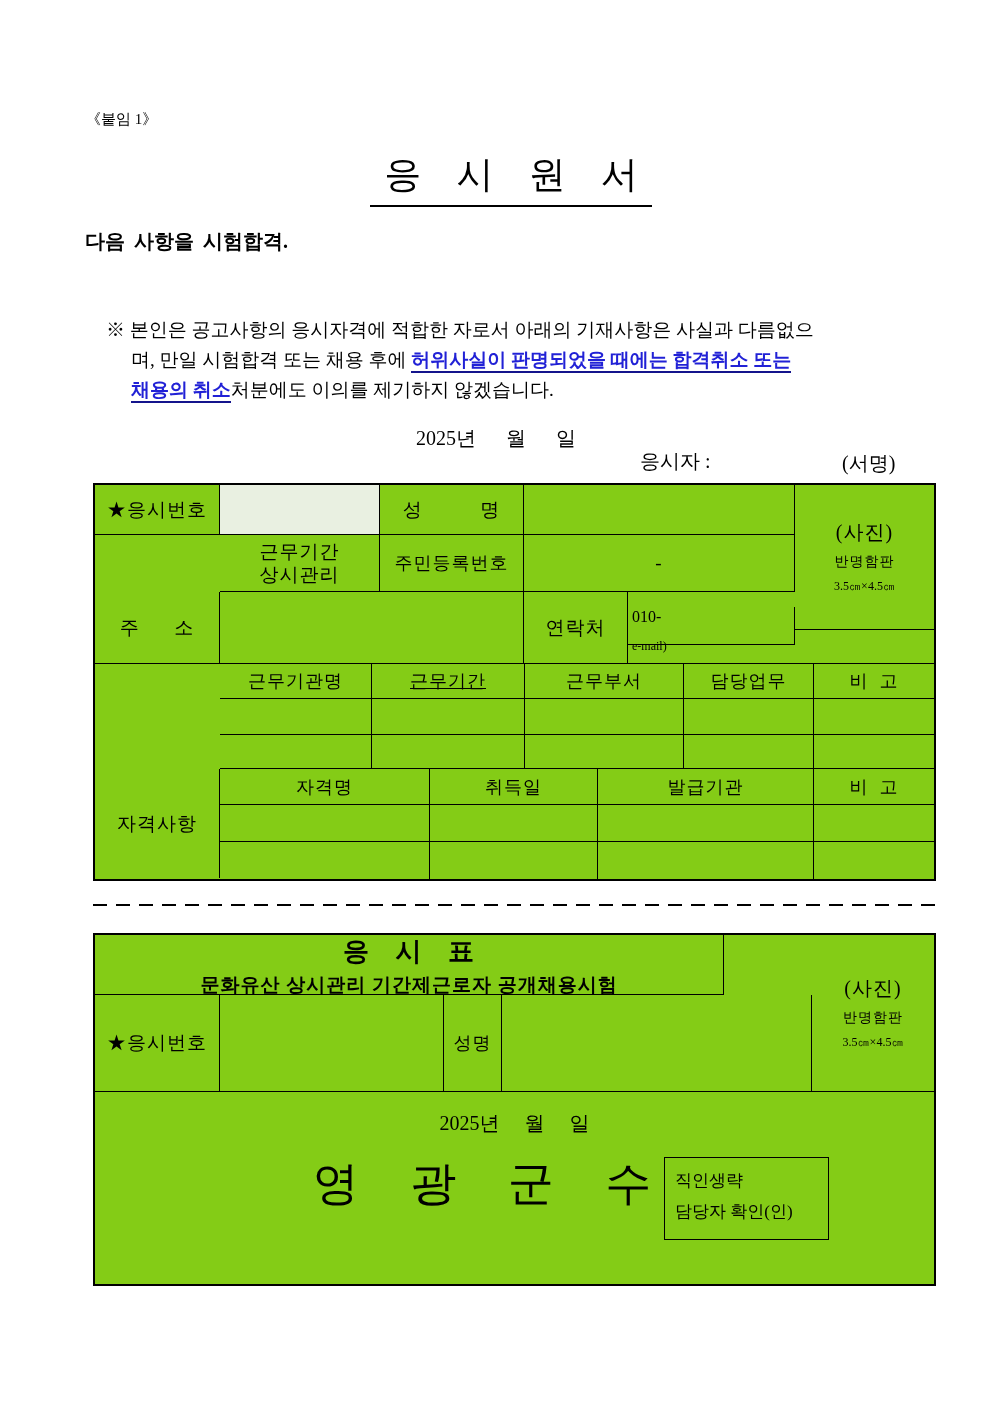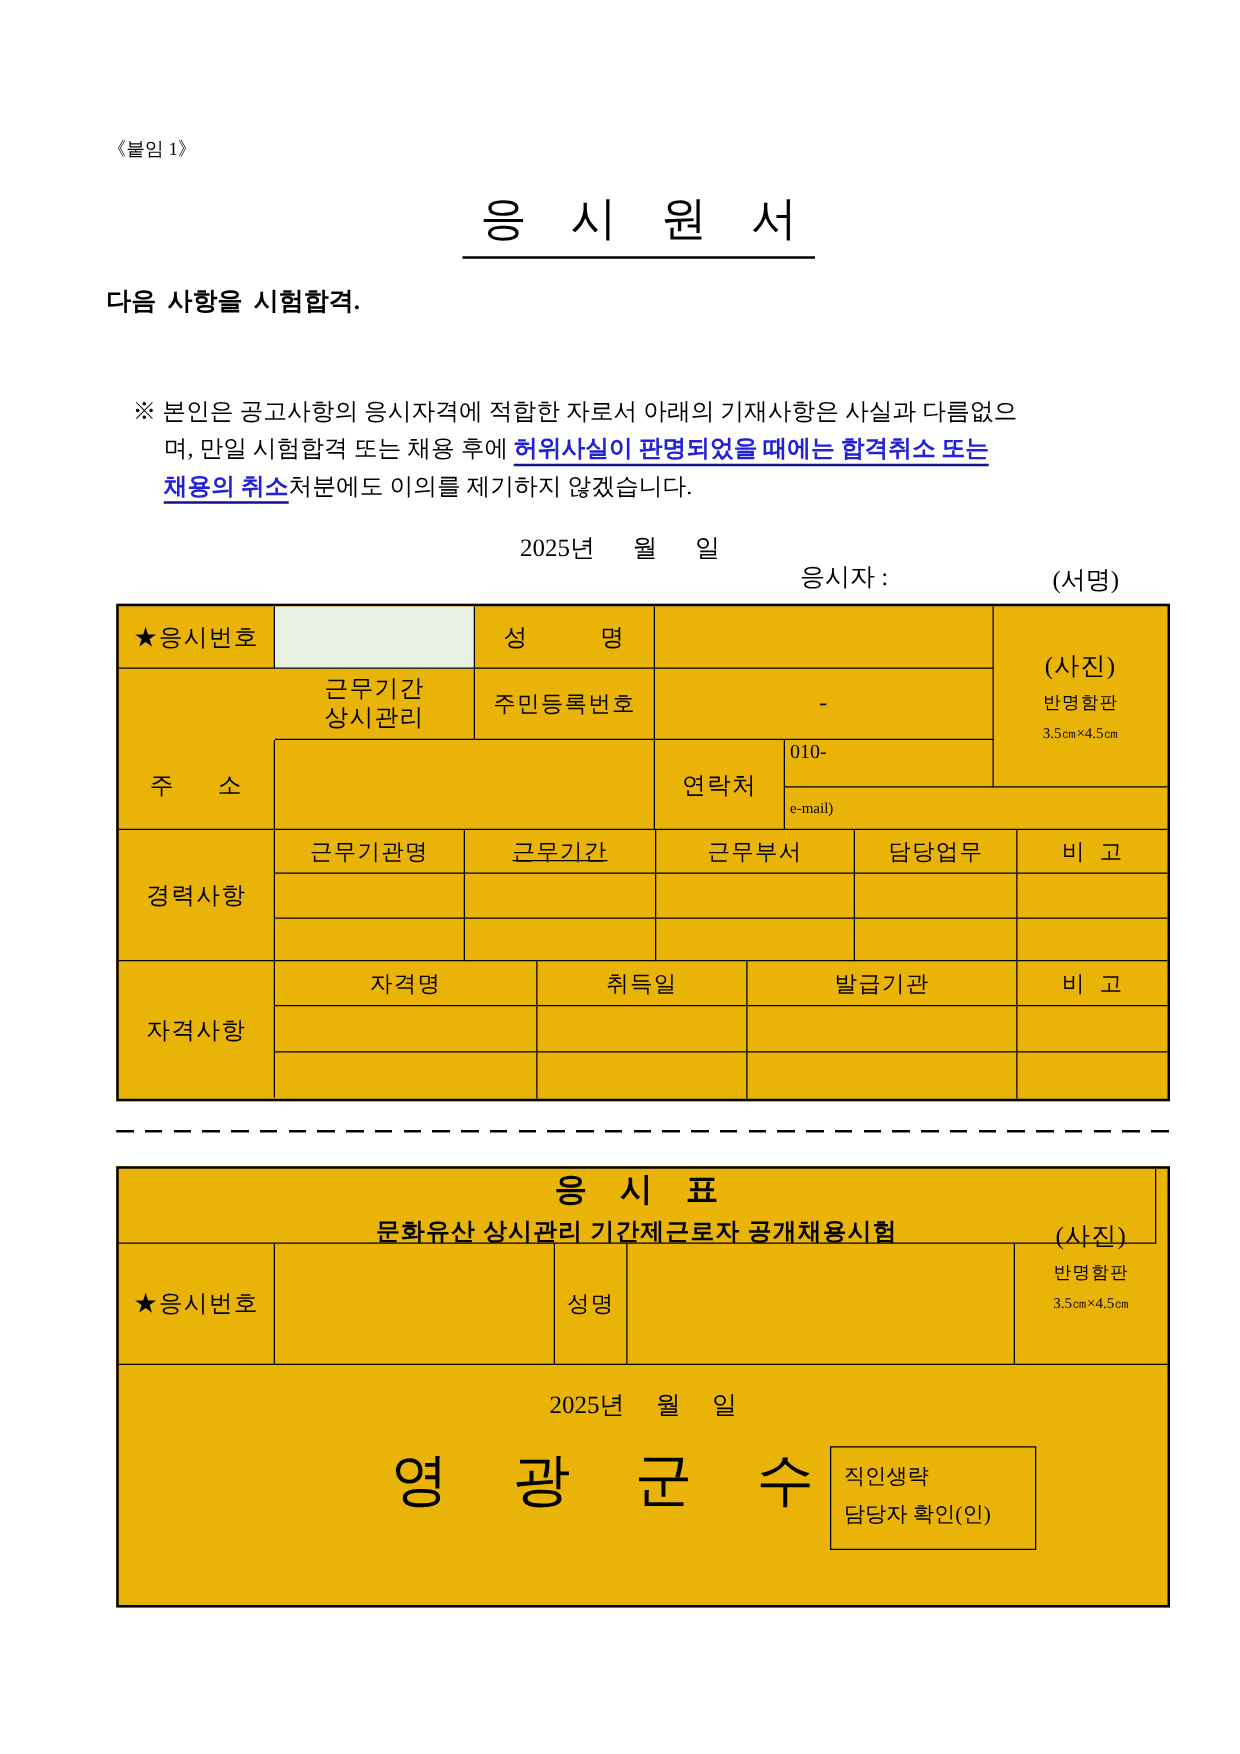--- a/index.html
+++ b/index.html
@@ -2,21 +2,21 @@
 <html style="--hl: #2121d6; --green: #e9f0e1;"><head>
 <meta charset="utf-8">
 <style>
   html,body{margin:0;padding:0;}
   body{
     width:992px;height:1403px;background:#ffffff;color:#000;
     font-family:"Liberation Serif","DejaVu Serif",serif;
     position:relative;overflow:hidden;
   }
   .abs{position:absolute;}
-  .tbl{position:absolute;border:2px solid #000;box-sizing:border-box;overflow:hidden;background:#eab308;}
+  .tbl{position:absolute;border:2px solid #000;box-sizing:border-box;overflow:hidden;background:#84cc16;}
   .cell{position:absolute;box-sizing:border-box;display:flex;align-items:center;justify-content:center;
         font-size:19px;letter-spacing:1px;white-space:pre;}
   .bR{border-right:1px solid #000;}
   .bB{border-bottom:1px solid #000;}
   .hdr{font-size:18px;}
   .photo-box{flex-direction:column;gap:7px;}
   .photo-l1{font-size:20px;}
   .photo-l2{font-size:14px;}
   .photo-l3{font-size:12px;letter-spacing:0;}
   .green{background:var(--green,#e9f0e1);}
@@ -33,21 +33,21 @@
   #signature-label{left:842px;top:450px;font-size:20px;}
   #dashed-sep{left:93px;top:904px;width:843px;height:2px;
      background:repeating-linear-gradient(90deg,#000 0 14px,transparent 14px 23px);}
   #slip-title-cell{flex-direction:column;padding-top:3px;gap:3px;}
   #slip-title{font-size:26px;font-weight:bold;word-spacing:18px;white-space:pre;}
   #slip-subtitle{font-size:19px;font-weight:bold;letter-spacing:1px;}
   #slip-date{left:0;top:175px;width:839px;text-align:center;font-size:20px;white-space:pre;position:absolute;}
   #issuer{left:0;top:218px;width:774px;text-align:center;font-size:46px;word-spacing:40px;white-space:pre;position:absolute;}
   #stamp-box{left:569px;top:222px;width:165px;height:83px;position:absolute;border:1px solid #000;
      box-sizing:border-box;padding:7px 0 0 10px;font-size:17px;line-height:31px;}
-  .lt{justify-content:flex-start;align-items:flex-start;padding:1px 4px;font-size:16px;letter-spacing:0;}
+  .lt{justify-content:flex-start;align-items:flex-start;padding:1px 4px;font-size:16px;letter-spacing:0;margin-top:15px;}
   .lm{justify-content:flex-start;padding-left:4px;font-size:12px;letter-spacing:0;}
   .two-line{flex-direction:column;line-height:23px;}
 </style>
 </head>
 <body>
 
 <div class="abs" style="left:86px;top:110px;font-size:15px;">《붙임 1》</div>
 
 <div class="abs" id="page-title-wrap">
   <span id="page-title">응 시 원 서</span>
@@ -86,21 +86,20 @@
   </div>
   <div class="cell bR bB hdr" style="left:285px;top:50px;width:144px;height:57px;">주민등록번호</div>
   <div class="cell bR bB" style="left:429px;top:50px;width:271px;height:57px;">-</div>
 
   <div class="cell bR bB" style="left:0;top:107px;width:125px;height:72px;">주      소</div>
   <div class="cell bR bB" style="left:125px;top:107px;width:304px;height:72px;"></div>
   <div class="cell bR bB" style="left:429px;top:107px;width:104px;height:72px;">연락처</div>
   <div class="cell bR bB lt" style="left:533px;top:107px;width:167px;height:38px;">010-</div>
   <div class="cell bB lm" style="left:533px;top:145px;width:306px;height:34px;">e-mail)</div>
 
-  <div class="cell bR bB" style="left:0;top:179px;width:125px;height:105px;">경력사항</div>
   <div class="cell bR bB hdr" style="left:125px;top:179px;width:152px;height:35px;">근무기관명</div>
   <div class="cell bR bB hdr" style="left:277px;top:179px;width:153px;height:35px;text-decoration:underline;">근무기간</div>
   <div class="cell bR bB hdr" style="left:430px;top:179px;width:159px;height:35px;">근무부서</div>
   <div class="cell bR bB hdr" style="left:589px;top:179px;width:130px;height:35px;">담당업무</div>
   <div class="cell bB hdr" style="left:719px;top:179px;width:120px;height:35px;">비  고</div>
 
   <div class="cell bR bB" style="left:125px;top:214px;width:152px;height:36px;"></div>
   <div class="cell bR bB" style="left:277px;top:214px;width:153px;height:36px;"></div>
   <div class="cell bR bB" style="left:430px;top:214px;width:159px;height:36px;"></div>
   <div class="cell bR bB" style="left:589px;top:214px;width:130px;height:36px;"></div>
@@ -126,21 +125,21 @@
   <div class="cell bR" style="left:125px;top:357px;width:210px;height:37px;"></div>
   <div class="cell bR" style="left:335px;top:357px;width:168px;height:37px;"></div>
   <div class="cell bR" style="left:503px;top:357px;width:216px;height:37px;"></div>
   <div class="cell" style="left:719px;top:357px;width:120px;height:37px;"></div>
 </div>
 
 <div class="abs" id="dashed-sep"></div>
 
 <div class="tbl" style="left:93px;top:933px;width:843px;height:353px;">
 
-  <div class="cell bR bB" id="slip-title-cell" style="left:0;top:0;width:830px;height:60px;">
+  <div class="cell bR bB" id="slip-title-cell" style="left:0;top:0;width:629px;height:60px;">
     <div id="slip-title">응 시 표</div>
     <div id="slip-subtitle">문화유산 상시관리 기간제근로자 공개채용시험</div>
   </div>
 
   <div class="cell bB photo-box" style="left:717px;top:0;width:122px;height:157px;">
     <div class="photo-l1">(사진)</div>
     <div class="photo-l2">반명함판</div>
     <div class="photo-l3">3.5㎝×4.5㎝</div>
   </div>
 

